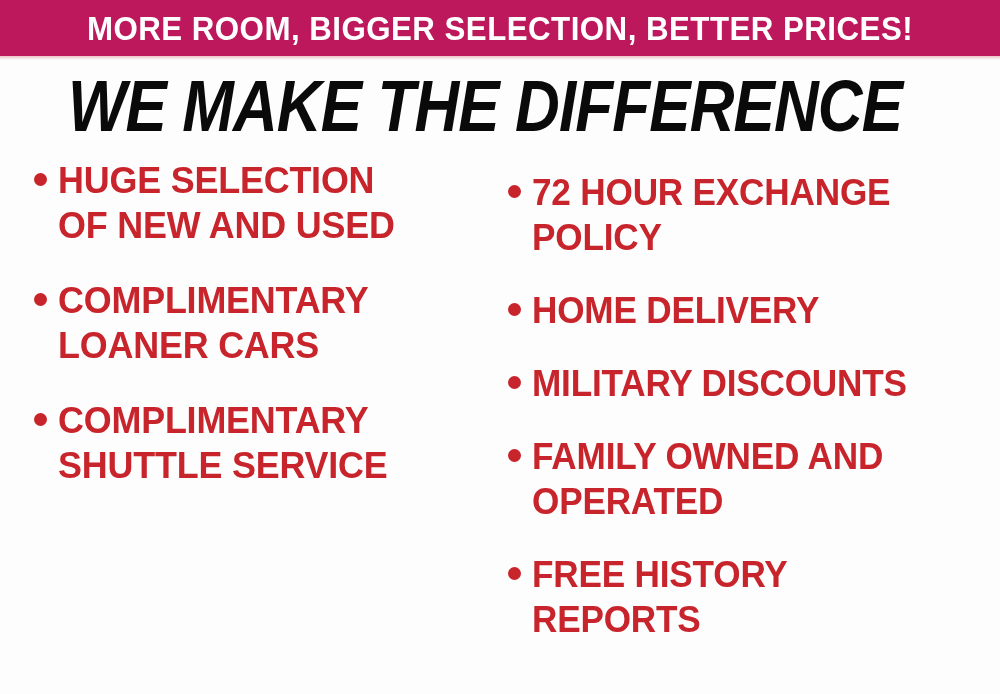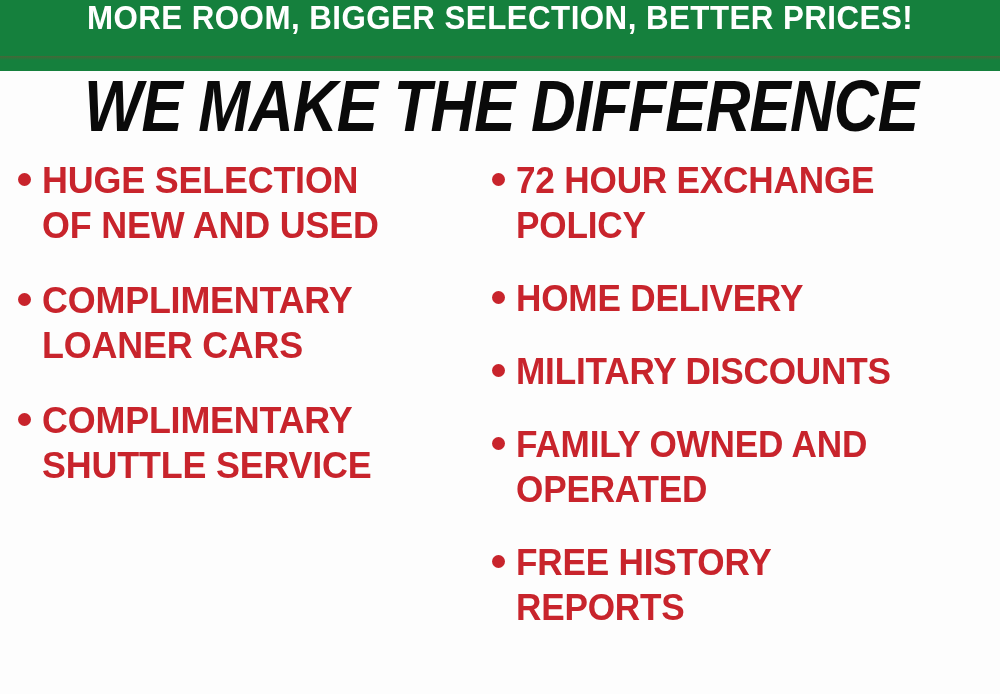--- a/index.html
+++ b/index.html
@@ -20,24 +20,24 @@
     background: #fdfdfd;
     overflow: hidden;
   }
 
   
   .banner {
     position: absolute;
     left: 0;
     top: 0;
     width: 1000px;
-    height: 71px;
-    background: #15803d;
+    height: 56px;
+    background: #be185d;
     display: flex;
-    align-items: flex-start;
+    align-items: center;
     justify-content: center;
   }
   .banner-text {
     color: #ffffff;
     font-family: "Liberation Sans", sans-serif;
     font-weight: bold;
     font-size: 34px;
     line-height: 34px;
     letter-spacing: 0.5px;
     transform: scaleX(0.92);
@@ -50,21 +50,21 @@
     left: 0;
     top: 56px;
     width: 1000px;
     height: 4px;
     background: linear-gradient(to bottom, rgba(200,36,44,0.28), rgba(255,255,255,0));
   }
 
   
   .headline {
     position: absolute;
-    left: 16px;
+    left: 0;
     top: 70px;
     width: 900px;
     text-align: right;
   }
   .headline-text {
     display: inline-block;
     color: #0a0a0a;
     font-family: "Liberation Sans", sans-serif;
     font-weight: bold;
     font-style: italic;
@@ -78,20 +78,21 @@
 
   
   .columns {
     position: absolute;
     left: 0;
     top: 158px;
     width: 956px;
     height: 536px;
     display: flex;
     align-items: flex-start;
+    padding-left: 16px;
   }
   .column {
     box-sizing: border-box;
   }
   .column-left {
     width: 500px;
     padding-left: 18px;
     padding-right: 4px;
   }
   .column-right {
@@ -100,20 +101,21 @@
     padding-right: 0px;
   }
 
   .bullet-item {
     display: flex;
     align-items: flex-start;
     margin-bottom: 30px;
   }
   .column-right .bullet-item {
     margin-bottom: 28px;
+    margin-top: 12px;
   }
   .bullet-dot {
     flex: 0 0 auto;
     width: 13px;
     height: 13px;
     border-radius: 50%;
     background: #c8242c;
     margin-top: 15px;
     margin-right: 11px;
   }

